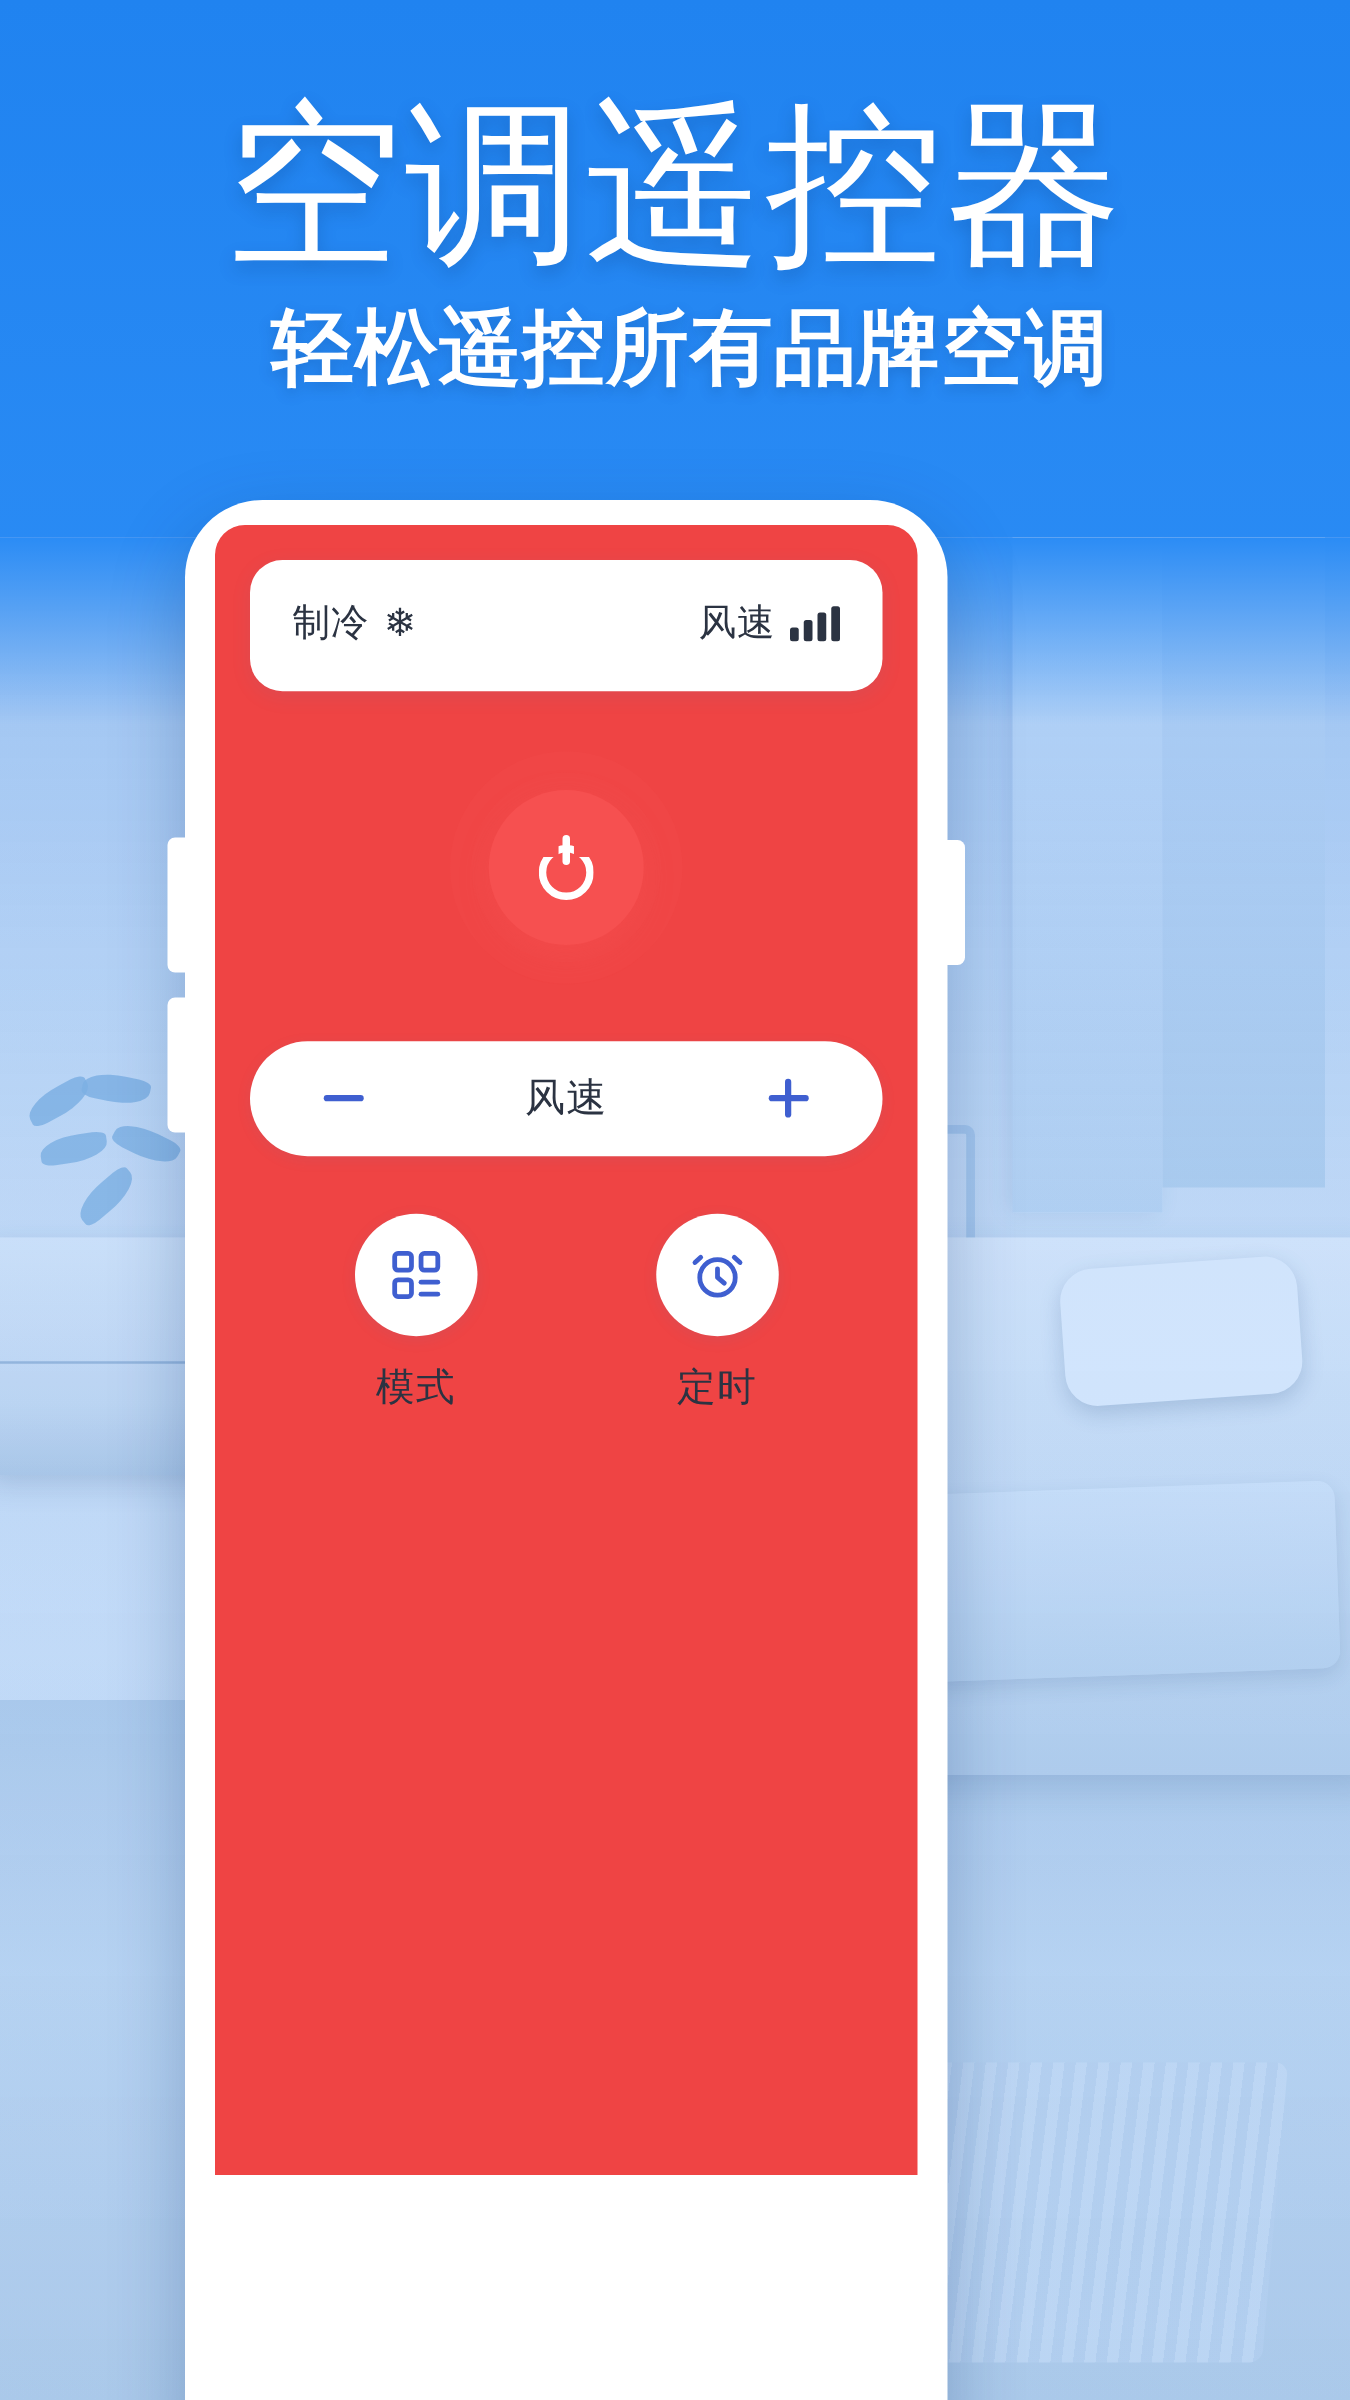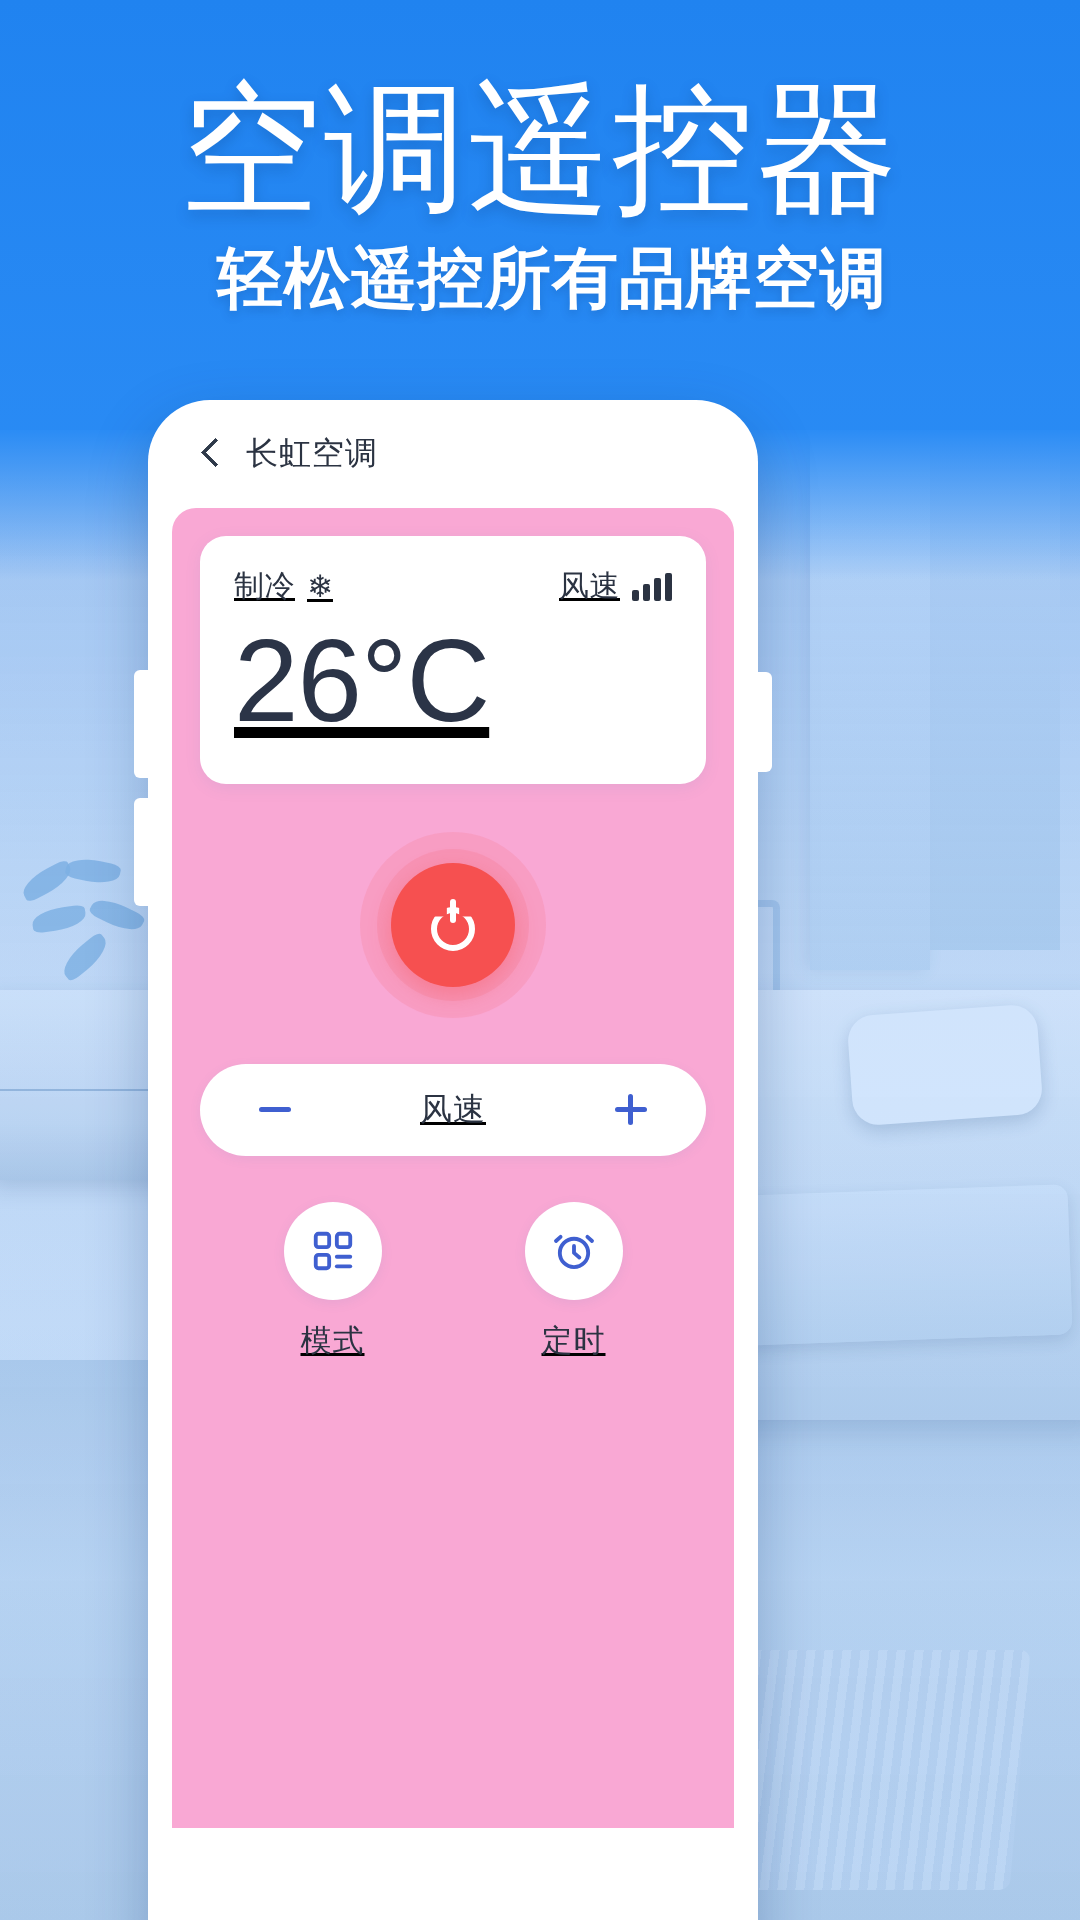--- a/index.html
+++ b/index.html
@@ -253,26 +253,25 @@
   .nav-title {
     font-size: 32px;
     color: #2b3342;
     font-weight: 500;
     letter-spacing: 1px;
   }
 
   
   .app-body {
     margin: 10px 14px 0 14px;
-    background: #f9a8d4;
+    background: #ef4444;
     border-radius: 24px 24px 0 0;
     min-height: 1320px;
     padding: 28px 28px 0 28px;
     box-sizing: border-box;
-    text-decoration: underline;
   }
 
   
   .display-card {
     background: #ffffff;
     border-radius: 26px;
     padding: 30px 34px 34px 34px;
     box-shadow: 0 4px 16px rgba(80,130,190,0.10);
   }
   .display-top {
@@ -488,44 +487,39 @@
 
   <div class="phone">
     <div class="phone-body"></div>
     <div class="btn-side btn-vol-up"></div>
     <div class="btn-side btn-vol-dn"></div>
     <div class="btn-power-side"></div>
 
     <div class="phone-screen">
 
 
-      <div class="navbar">
-        <div class="nav-back"></div>
-        <div class="nav-title">长虹空调</div>
-      </div>
 
       <div class="app-body">
 
         <div class="display-card">
           <div class="display-top">
             <div class="mode-group">
               <span class="mode-label">制冷</span>
               <span class="snowflake">❄</span>
             </div>
             <div class="fan-group">
               <span class="fan-label">风速</span>
               <span class="fan-bars">
                 <i></i>
                   <i></i>
                   <i></i>
                   <i></i>
               </span>
             </div>
           </div>
-          <div class="temp-readout">26°C</div>
         </div>
 
         <div class="power-wrap">
           <div class="power-halo">
             <div class="power-halo2">
               <button class="power-btn">
                 <span class="power-glyph"></span>
               </button>
             </div>
           </div>

